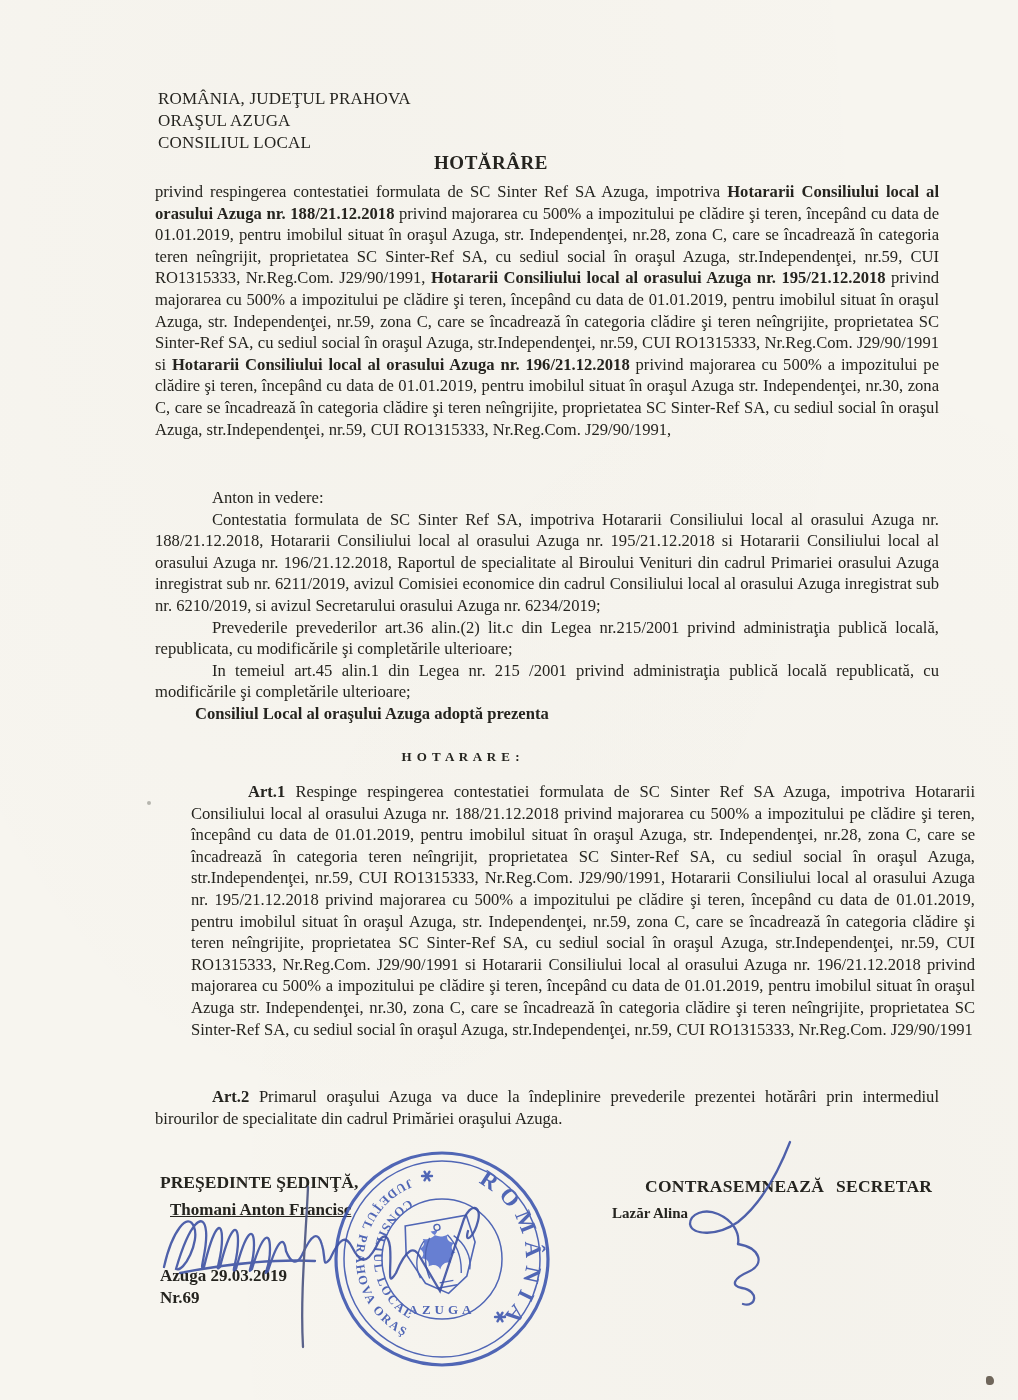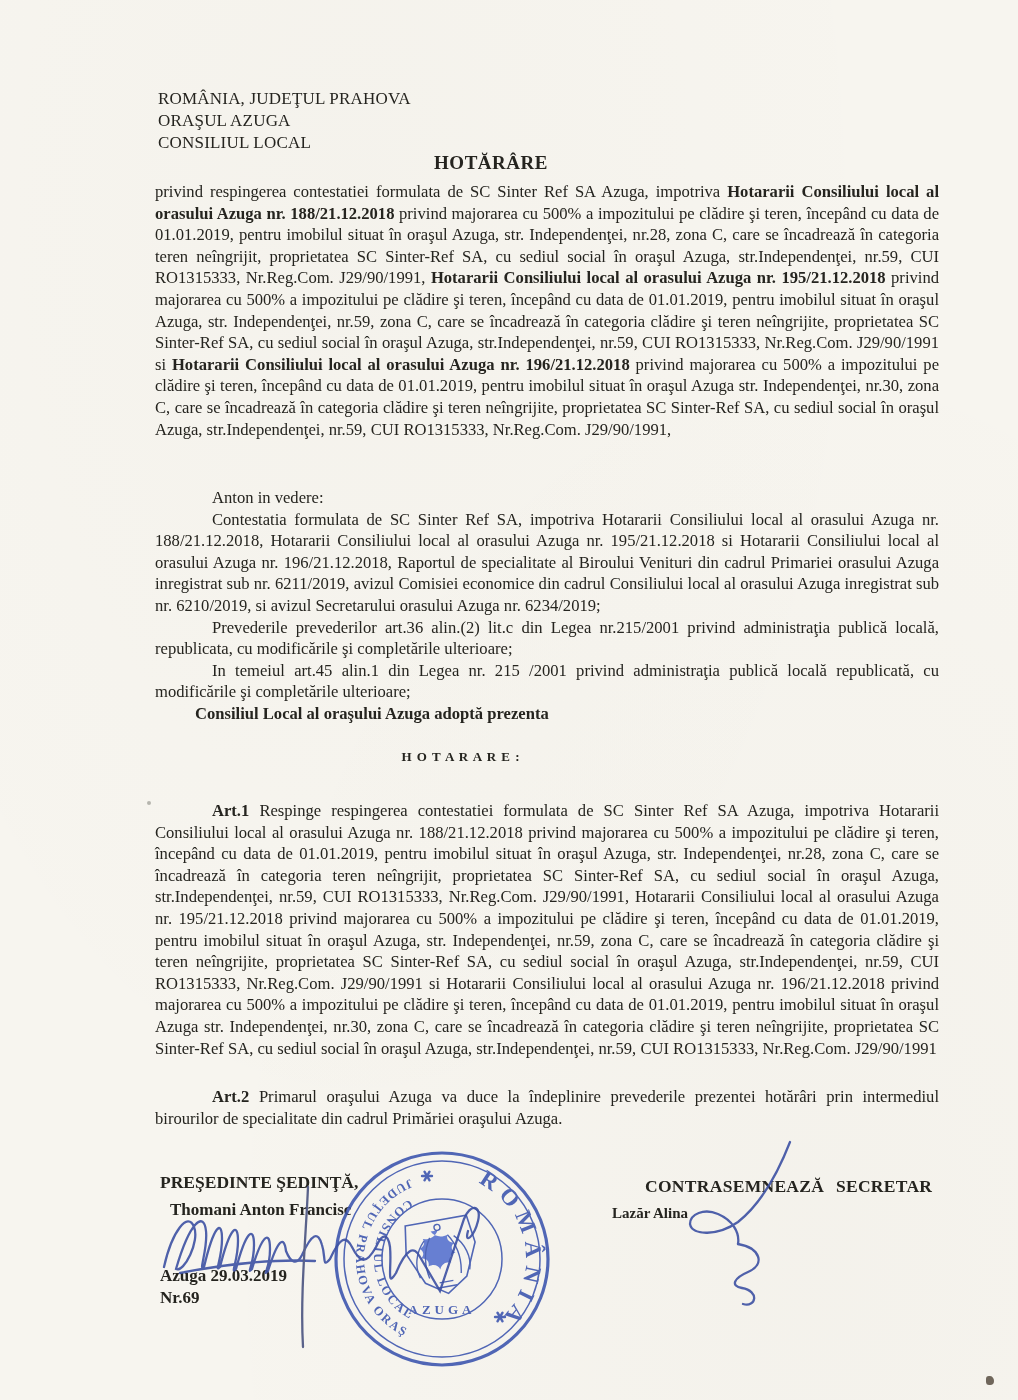--- a/index.html
+++ b/index.html
@@ -23,26 +23,26 @@
   }
   .body-col{position:absolute;left:155px;width:784px;font-size:16.6px;line-height:21.6px;text-align:justify;}
   .preamble{top:181px;}
   .mid{top:487px;}
   .mid p{margin:0;text-indent:57px;}
   .mid p.adopt{text-indent:40px;font-weight:bold;}
   .decision-heading{
     position:absolute;left:155px;top:749px;width:612px;
     text-align:center;font-weight:bold;font-size:13px;letter-spacing:1px;
   }
-  .art1{top:800px;}
+  .art1{top:781px;margin-left:36px;}
   .art2{top:1086px;}
   .art1 p,.art2 p{margin:0;text-indent:57px;}
   .b{font-weight:bold;}
   .sig-left{position:absolute;left:160px;top:1171px;font-weight:bold;font-size:17.5px;line-height:22px;}
-  .sig-left .name{margin-top:6px;margin-left:10px;font-size:17px;}
+  .sig-left .name{margin-top:6px;margin-left:10px;font-size:17px;text-decoration:underline;}
   .sig-left .date{margin-top:44px;font-size:17px;}
   .sig-left .nr{font-size:17px;}
   .sig-right{position:absolute;left:645px;top:1175px;width:292px;text-align:left;font-weight:bold;font-size:17.5px;line-height:22px;}
   .sig-right .role{word-spacing:7px;letter-spacing:.3px;}
   .sig-right .name{margin-top:5px;font-size:15px;transform:translateX(-33px);}
   .stamp{position:absolute;left:327px;top:1144px;opacity:.88;}
   .ink{position:absolute;pointer-events:none;}
   .speck{position:absolute;border-radius:50%;}
 </style>
 </head>

